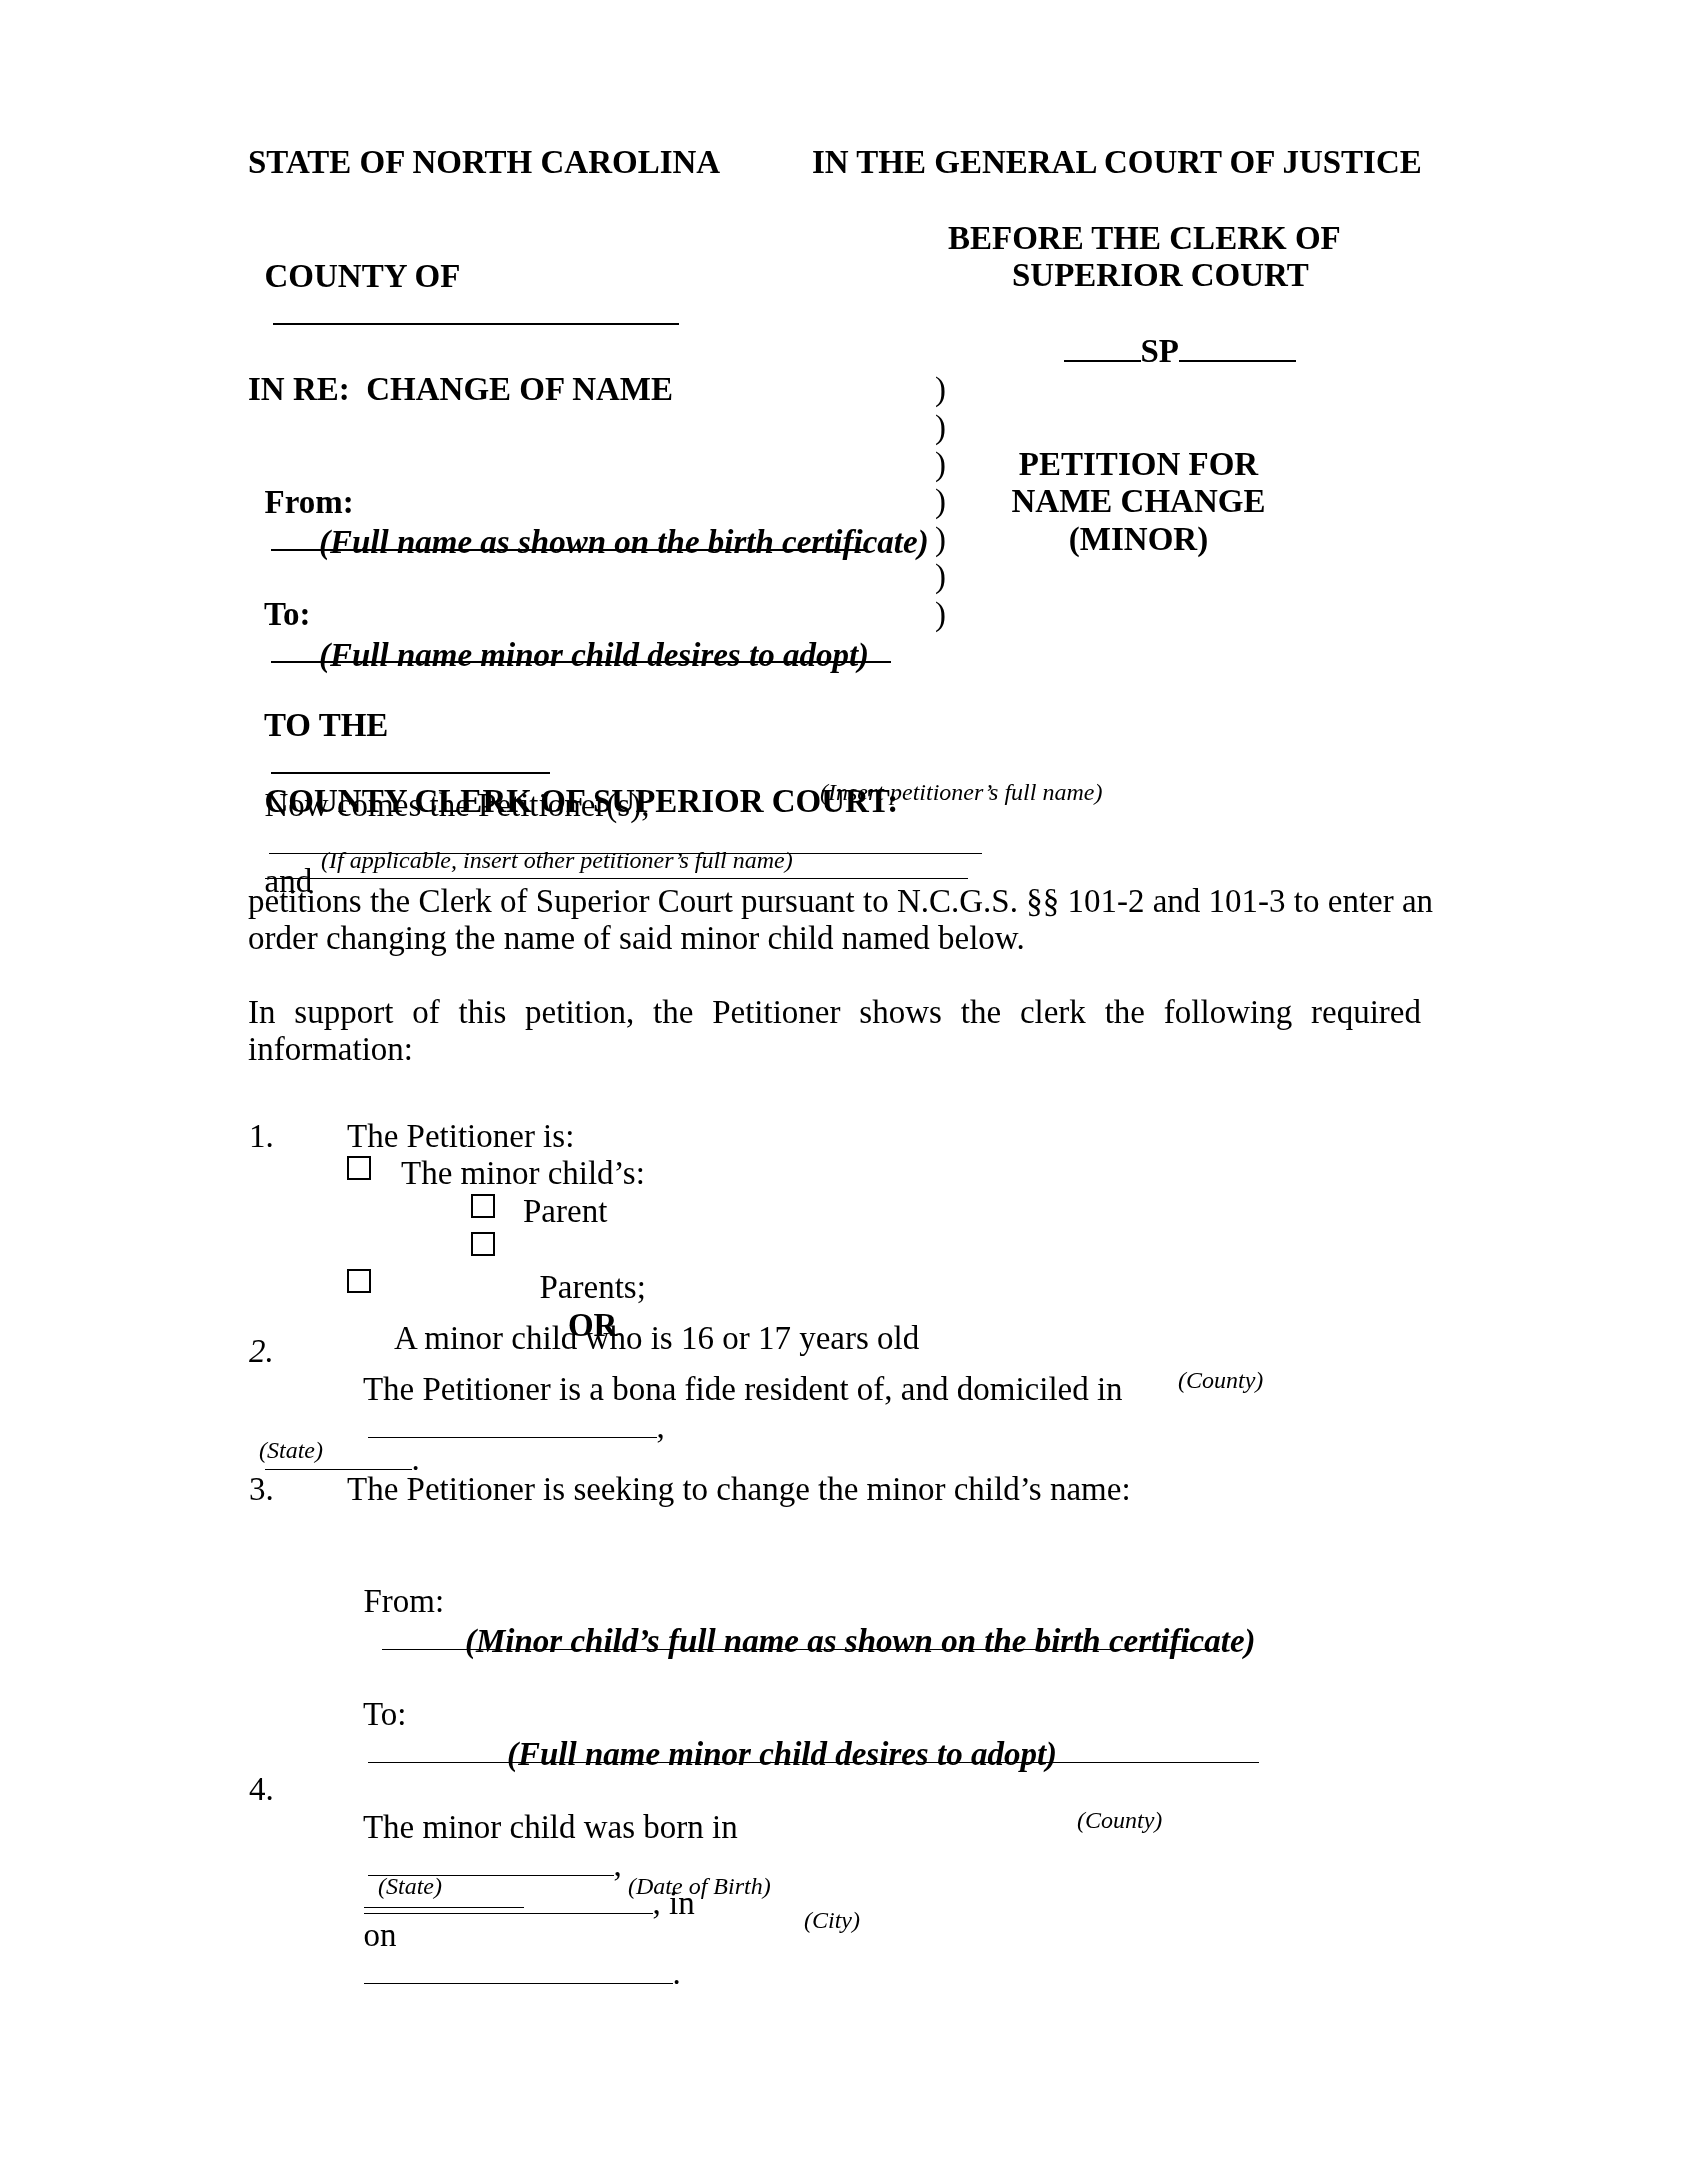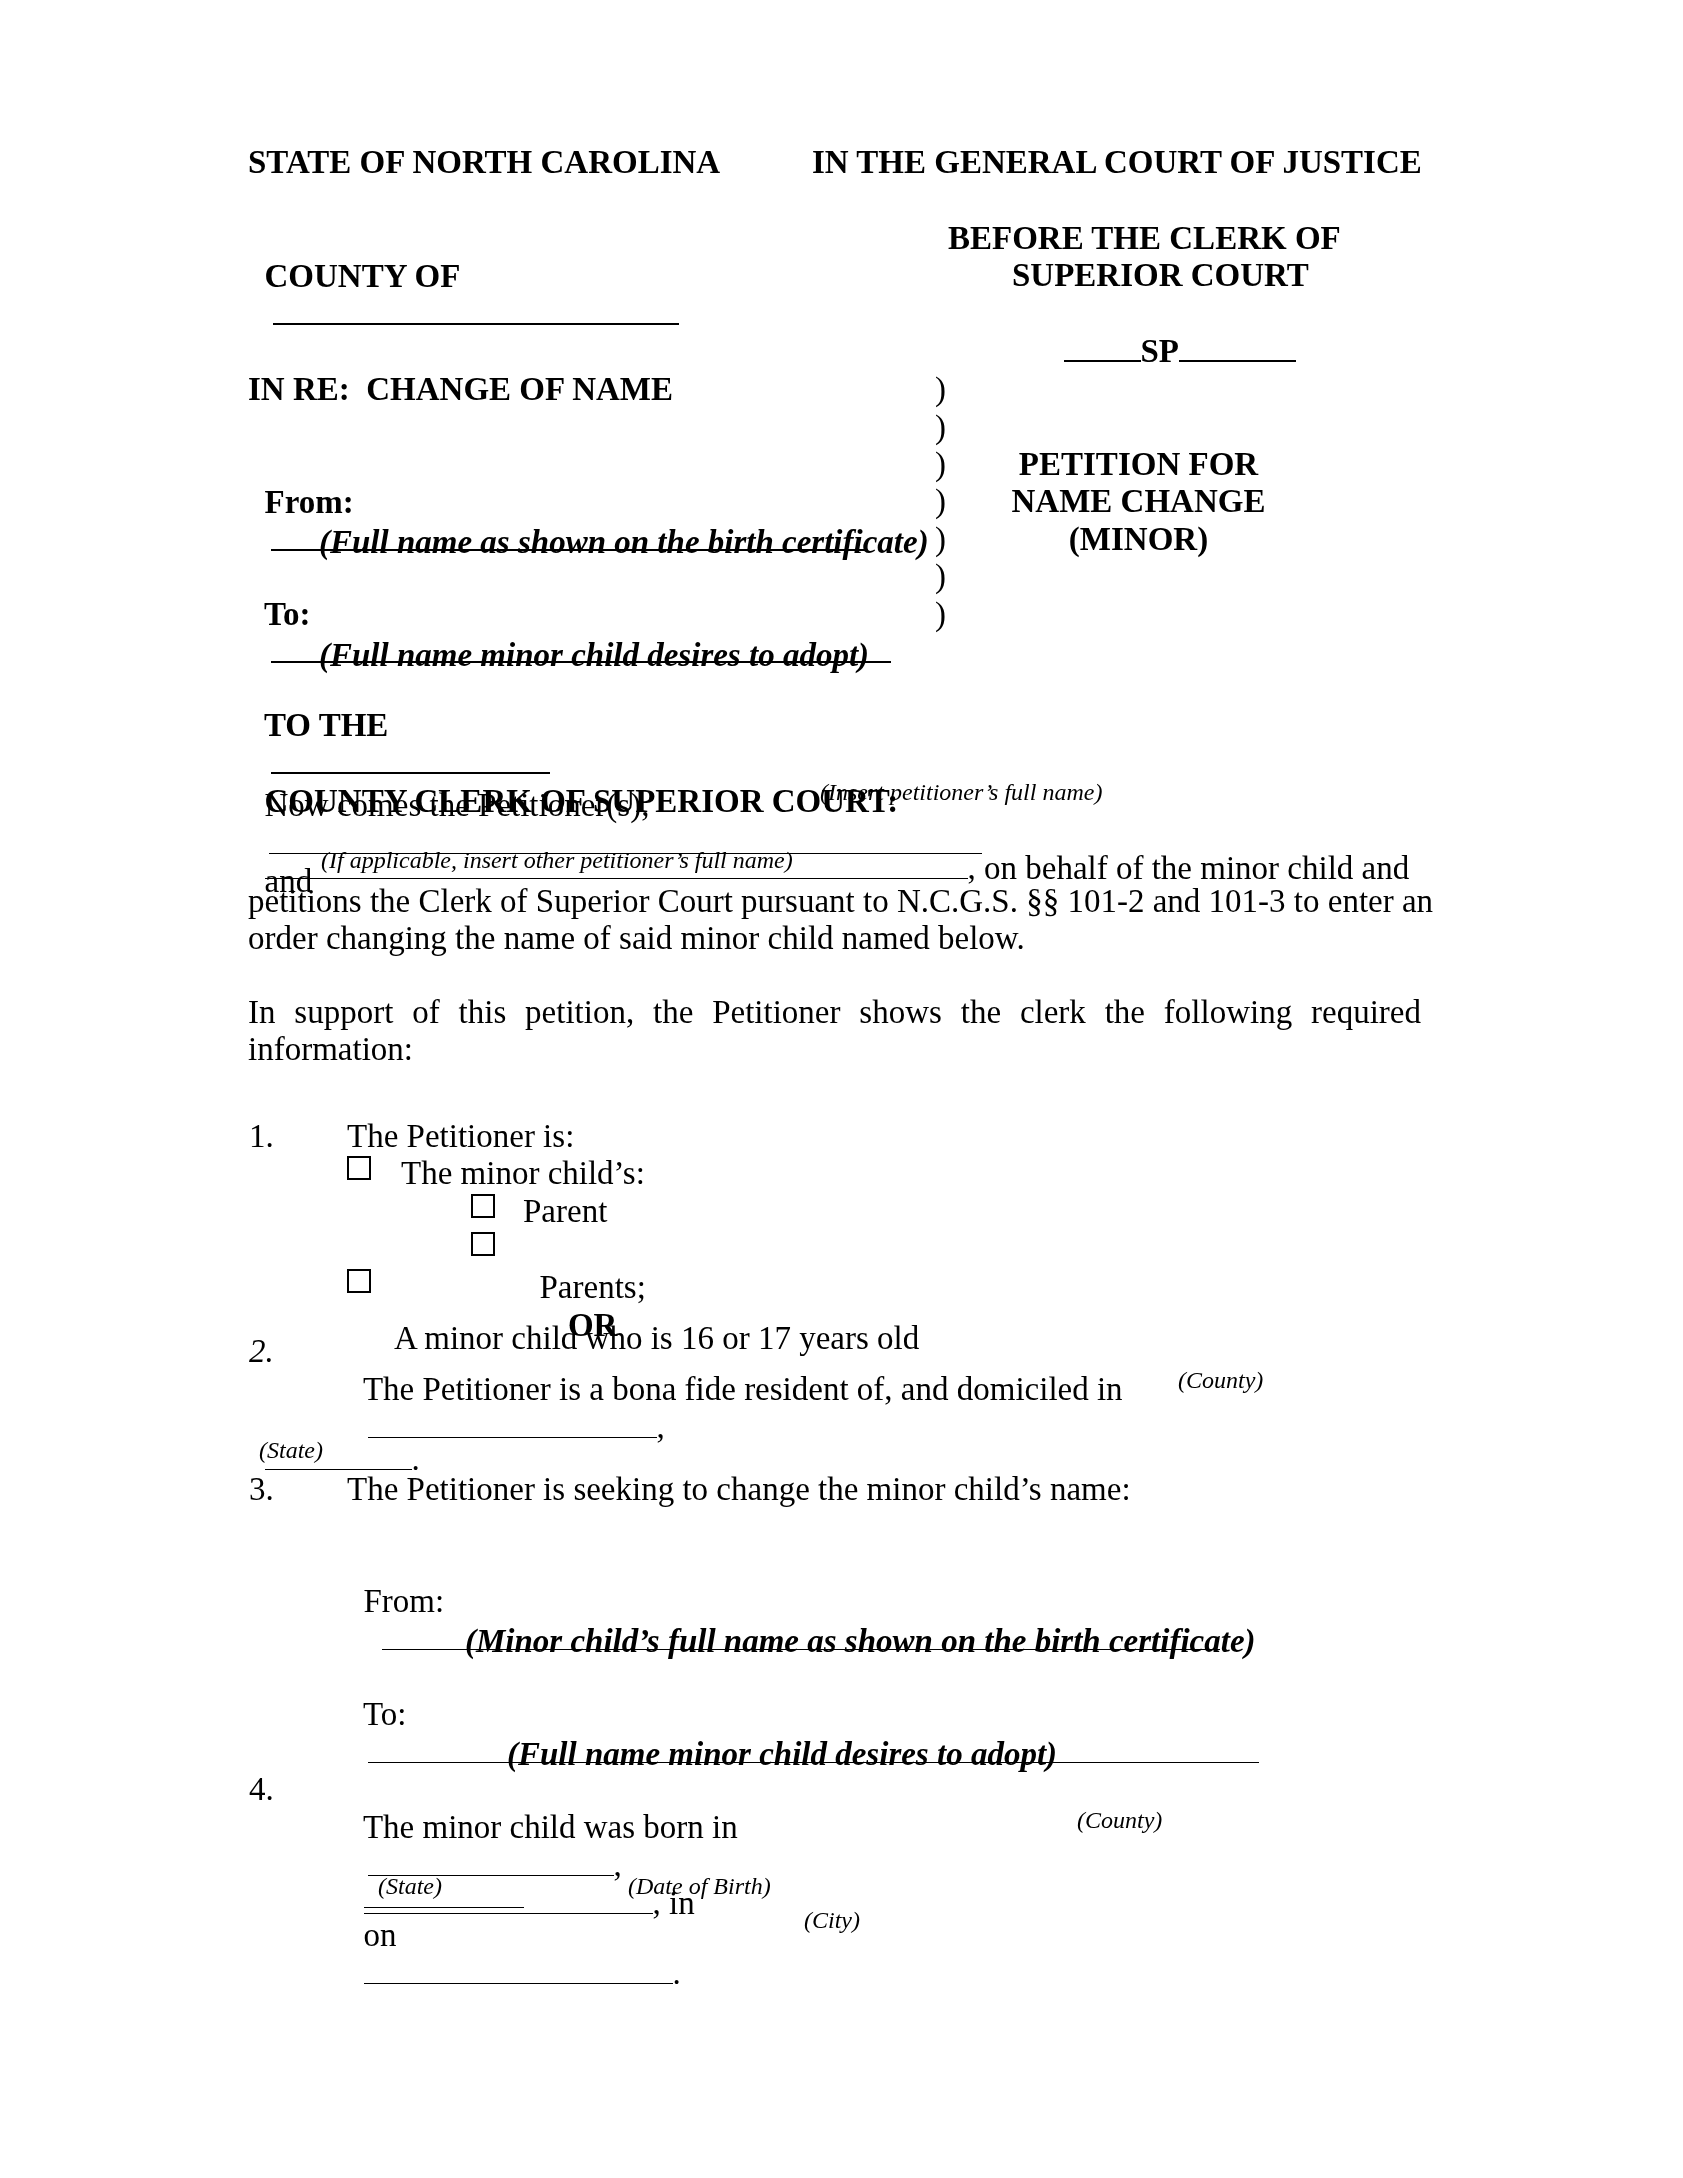--- a/index.html
+++ b/index.html
@@ -67,21 +67,21 @@
 </div>
 
 <div class="ln" style="left:248px; top:748px;">
   <span>Now comes the Petitioner(s),</span>
   <span class="blank thin field" style="width:713px; margin-left:4px;"></span>
   <span>and</span>
 </div>
 <div class="ln sm" style="left:820px; top:778px;">(Insert petitioner’s full name)</div>
 
 <div class="ln" style="left:248px; top:811px;">
-  <span class="blank thin field" style="width:703px;"></span><span>, on behalf of the minor child and</span>
+  <span class="blank thin field" style="width:703px;"></span>
 </div>
 <div class="ln sm" style="left:321px; top:846px;">(If applicable, insert other petitioner’s full name)</div>
 
 <div class="ln" style="left:248px; top:882px;">petitions the Clerk of Superior Court pursuant to N.C.G.S. §§ 101-2 and 101-3 to enter an</div>
 <div class="ln" style="left:248px; top:919px;">order changing the name of said minor child named below.</div>
 
 <div class="ln" style="left:248px; top:993px; width:1173px; text-align:justify; text-align-last:justify;">In support of this petition, the Petitioner shows the clerk the following required</div>
 <div class="ln" style="left:248px; top:1030px;">information:</div>
 
 <div class="ln" style="left:249px; top:1117px;">1.</div>

